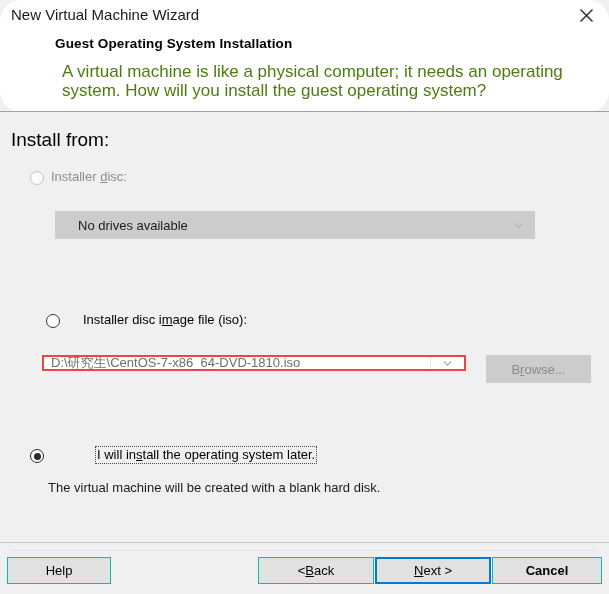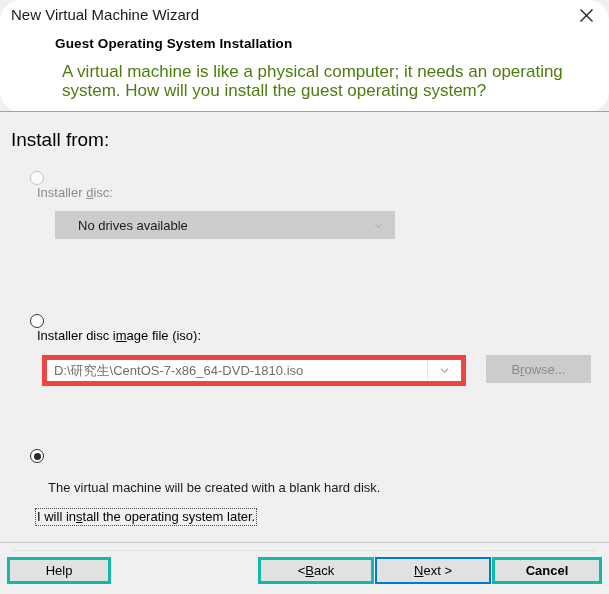--- a/index.html
+++ b/index.html
@@ -92,24 +92,23 @@
     left: 11px;
     top: 17px;
     font-size: 19px;
   }
 
   
   .option {
     position: absolute;
     display: flex;
     align-items: flex-start;
-    flex-direction: column;
   }
   .opt-disc   { left: 30px; top: 57px; }
-  .opt-iso    { left: 30px; top: 200px; }
+  .opt-iso    { left: 46px; top: 200px; gap: 16px; }
   .opt-later  { left: 30px; top: 335px; gap: 46px; }
 
   .radio {
     width: 14px;
     height: 14px;
     border-radius: 50%;
     box-sizing: border-box;
     flex: 0 0 auto;
     margin-top: 2px;
     background: #ffffff;
@@ -144,21 +143,21 @@
     padding: 0 1px;
     margin-left: 6px;
   }
   u { text-decoration: underline; }
 
   
   .combo-disabled {
     position: absolute;
     left: 55px;
     top: 99px;
-    width: 340px;
+    width: 480px;
     height: 28px;
     background: #cccccc;
     display: flex;
     align-items: center;
     box-sizing: border-box;
   }
   .combo-disabled .combo-text {
     padding-left: 23px;
     font-size: 13px;
     color: #1b1b1b;
@@ -172,23 +171,23 @@
     align-items: center;
     justify-content: center;
   }
 
   
   .combo-iso {
     position: absolute;
     left: 42px;
     top: 243px;
     width: 424px;
-    height: 31px;
+    height: 16px;
     background: #ffffff;
-    border: 5px solid #ef4444;
+    border: 2px solid #ef4444;
     display: flex;
     align-items: center;
     box-sizing: border-box;
   }
   .combo-iso .combo-text {
     padding-left: 7px;
     font-size: 13px;
     color: #6e6e6e;
     flex: 1;
     white-space: nowrap;
@@ -261,21 +260,21 @@
     left: 12px;
     width: 585px;
     height: 1px;
     background: #e2e2e2;
   }
 
   .btn {
     position: absolute;
     height: 27px;
     background: #e1e1e1;
-    border: 3px solid #14b8a6;
+    border: 1px solid #14b8a6;
     font-size: 13px;
     font-family: inherit;
     color: #000000;
     display: flex;
     align-items: center;
     justify-content: center;
     box-sizing: border-box;
     cursor: default;
     padding: 0;
   }

